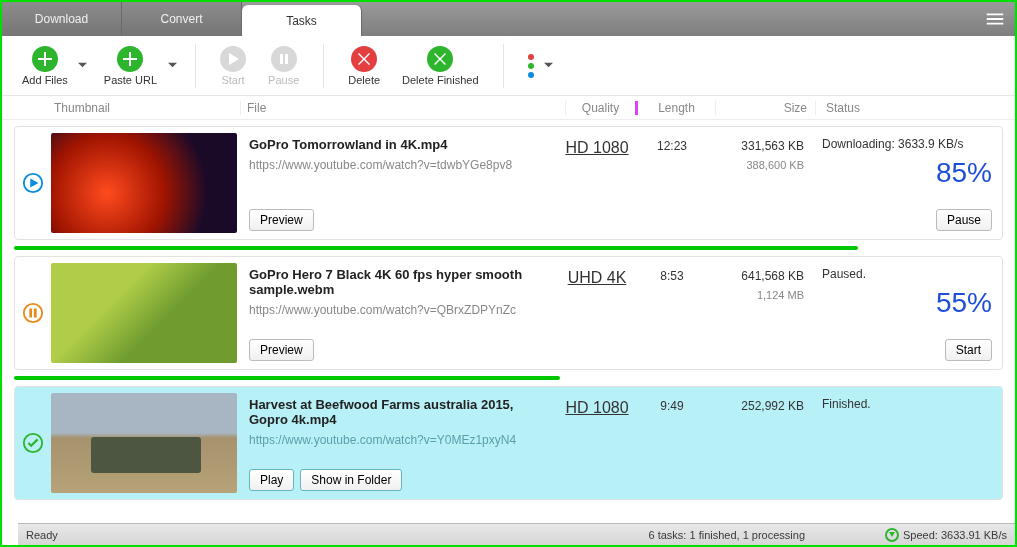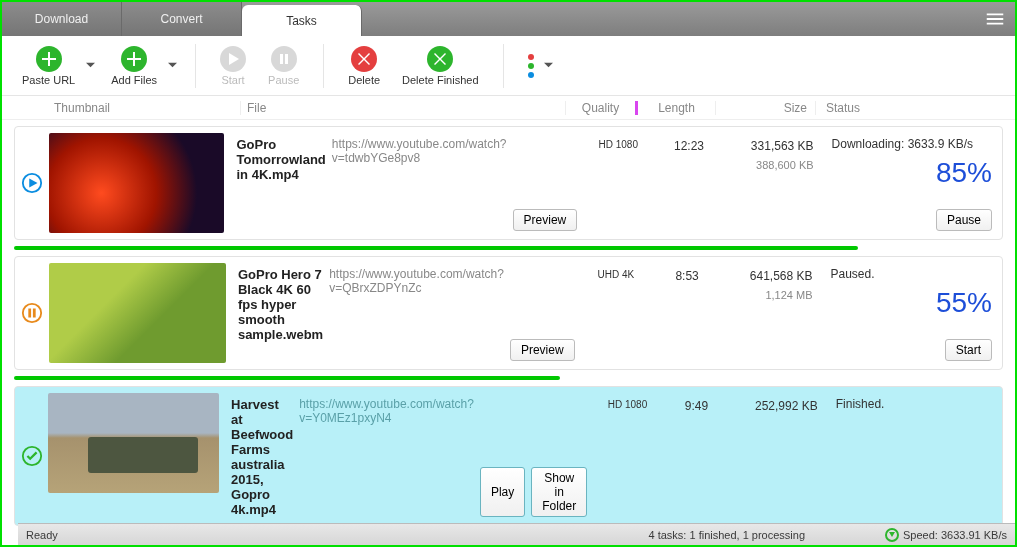--- a/index.html
+++ b/index.html
@@ -44,29 +44,29 @@
 .task.paused { background: #fff; }
 .row-icon { width: 36px; display:flex; align-items:center; justify-content:center; }
 .row-icon svg { width: 22px; height: 22px; }
 .thumb { width: 190px; padding: 6px 4px 6px 0; }
 .thumb-img { width: 100%; height: 100px; border-radius: 2px; }
 .thumb-fireworks { background: radial-gradient(circle at 30% 60%, #ff4b1f, #a01400 40%, #1a0a28 70%), radial-gradient(circle at 70% 30%, #ffeb85, transparent 30%); }
 .thumb-flowers { background: linear-gradient(135deg, #b0cc48 35%, #6f9b2f 60%), radial-gradient(circle at 30% 30%, #d86fa0, transparent 40%), #9ab550; }
 .thumb-farm { background: linear-gradient(to bottom, #a8b5c2 40%, #a6926d 45%, #b6a378 100%); position:relative; }
 .thumb-farm::after { content:''; position:absolute; top:44px; left:40px; width:110px; height:36px; background:#4d5640; border-radius:3px; }
 
-.file-col { flex: 1; padding: 10px 8px 8px; display: flex; flex-direction: row; gap: 6px; }
+.file-col { flex: 1; padding: 10px 8px 8px; display: flex; flex-direction: column; gap: 6px; }
 .file-title { font-weight: bold; font-size: 13px; color: #222; }
 .file-url { font-size: 12px; color: #888; }
 .task.completed .file-url { color: #5aa0a8; }
 .file-buttons { margin-top: auto; display: flex; gap: 6px; }
 .mini-btn { font-size: 12px; padding: 3px 10px; border: 1px solid #bbb; background: linear-gradient(#fff,#f0f0f0); border-radius: 3px; cursor: pointer; }
 .task.completed .mini-btn { border-color: #6ab4c0; }
 
-.qual-col { width: 70px; text-align: center; font-size: 10px; color: #333; padding-top: 12px; }
+.qual-col { width: 70px; text-align: center; font-size: 16px; color: #333; padding-top: 12px; text-decoration: underline; }
 .len-col { width: 80px; text-align: center; font-size: 12px; color: #333; padding-top: 12px; }
 .size-col { width: 100px; text-align: right; font-size: 12px; color: #333; padding: 12px 8px 0 0; }
 .size-col .sub { color: #888; font-size: 11px; margin-top: 6px; }
 .status-col { width: 190px; padding: 10px 10px 8px; display:flex; flex-direction:column; }
 .status-text { font-size: 12px; color: #333; }
 .big-pct { font-size: 28px; color: #1d4ed8; text-align: right; font-weight: 300; margin-top: 6px; }
 .status-btn { margin-top: auto; align-self: flex-end; }
 
 .progress { height: 4px; background: #00c800; margin: 0 12px; border-radius: 2px; }
 
@@ -91,36 +91,36 @@
 </div>
 
 <div class="toolbar">
   <div class="tool-group">
     <div class="tool-btn">
       <div class="circle green">
           <svg width="14" height="14" viewBox="0 0 14 14">
             <path fill="#fff" d="M6 0h2v6h6v2H8v6H6V8H0V6h6z"></path>
           </svg>
         </div>
-      <span class="lbl">Paste URL</span>
+      <span class="lbl">Add Files</span>
     </div>
     <div class="caret">
         <svg viewBox="0 0 10 10">
           <path fill="#555" d="M0 2l5 5 5-5z"></path>
         </svg>
       </div>
   </div>
   <div class="tool-group">
     <div class="tool-btn">
       <div class="circle green">
           <svg width="14" height="14" viewBox="0 0 14 14">
             <path fill="#fff" d="M6 0h2v6h6v2H8v6H6V8H0V6h6z"></path>
           </svg>
         </div>
-      <span class="lbl">Add Files</span>
+      <span class="lbl">Paste URL</span>
     </div>
     <div class="caret">
         <svg viewBox="0 0 10 10">
           <path fill="#555" d="M0 2l5 5 5-5z"></path>
         </svg>
       </div>
   </div>
   <div class="sep"></div>
   <div class="tool-btn disabled">
     <div class="circle">
@@ -269,18 +269,18 @@
     </div>
     <div class="status-col">
       <div class="status-text">Finished.</div>
     </div>
   </div>
 
 </div>
 
 <div class="statusbar">
   <span>Ready</span>
-  <span class="mid">4 tasks: 1 finished, 1 processing</span>
+  <span class="mid">6 tasks: 1 finished, 1 processing</span>
   <span class="spd">
     <span class="spd-icon"></span>
     <span>Speed: 3633.91 KB/s</span>
   </span>
 </div>
 
 </body></html>

